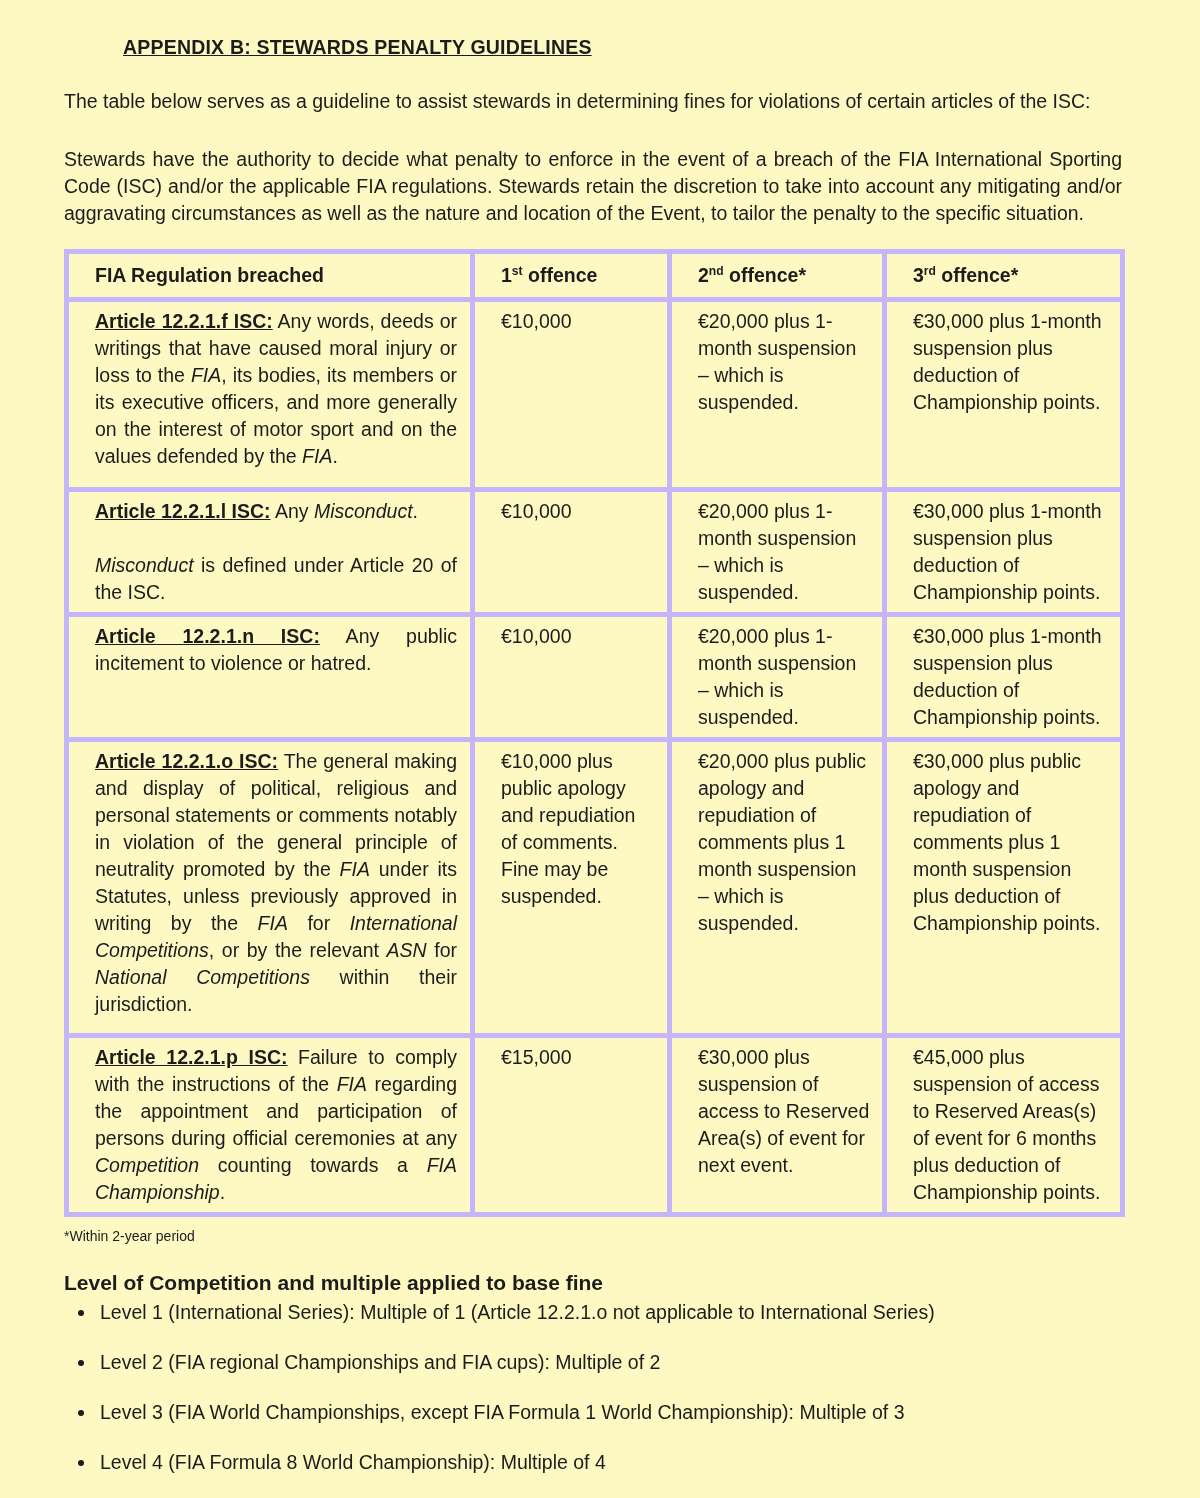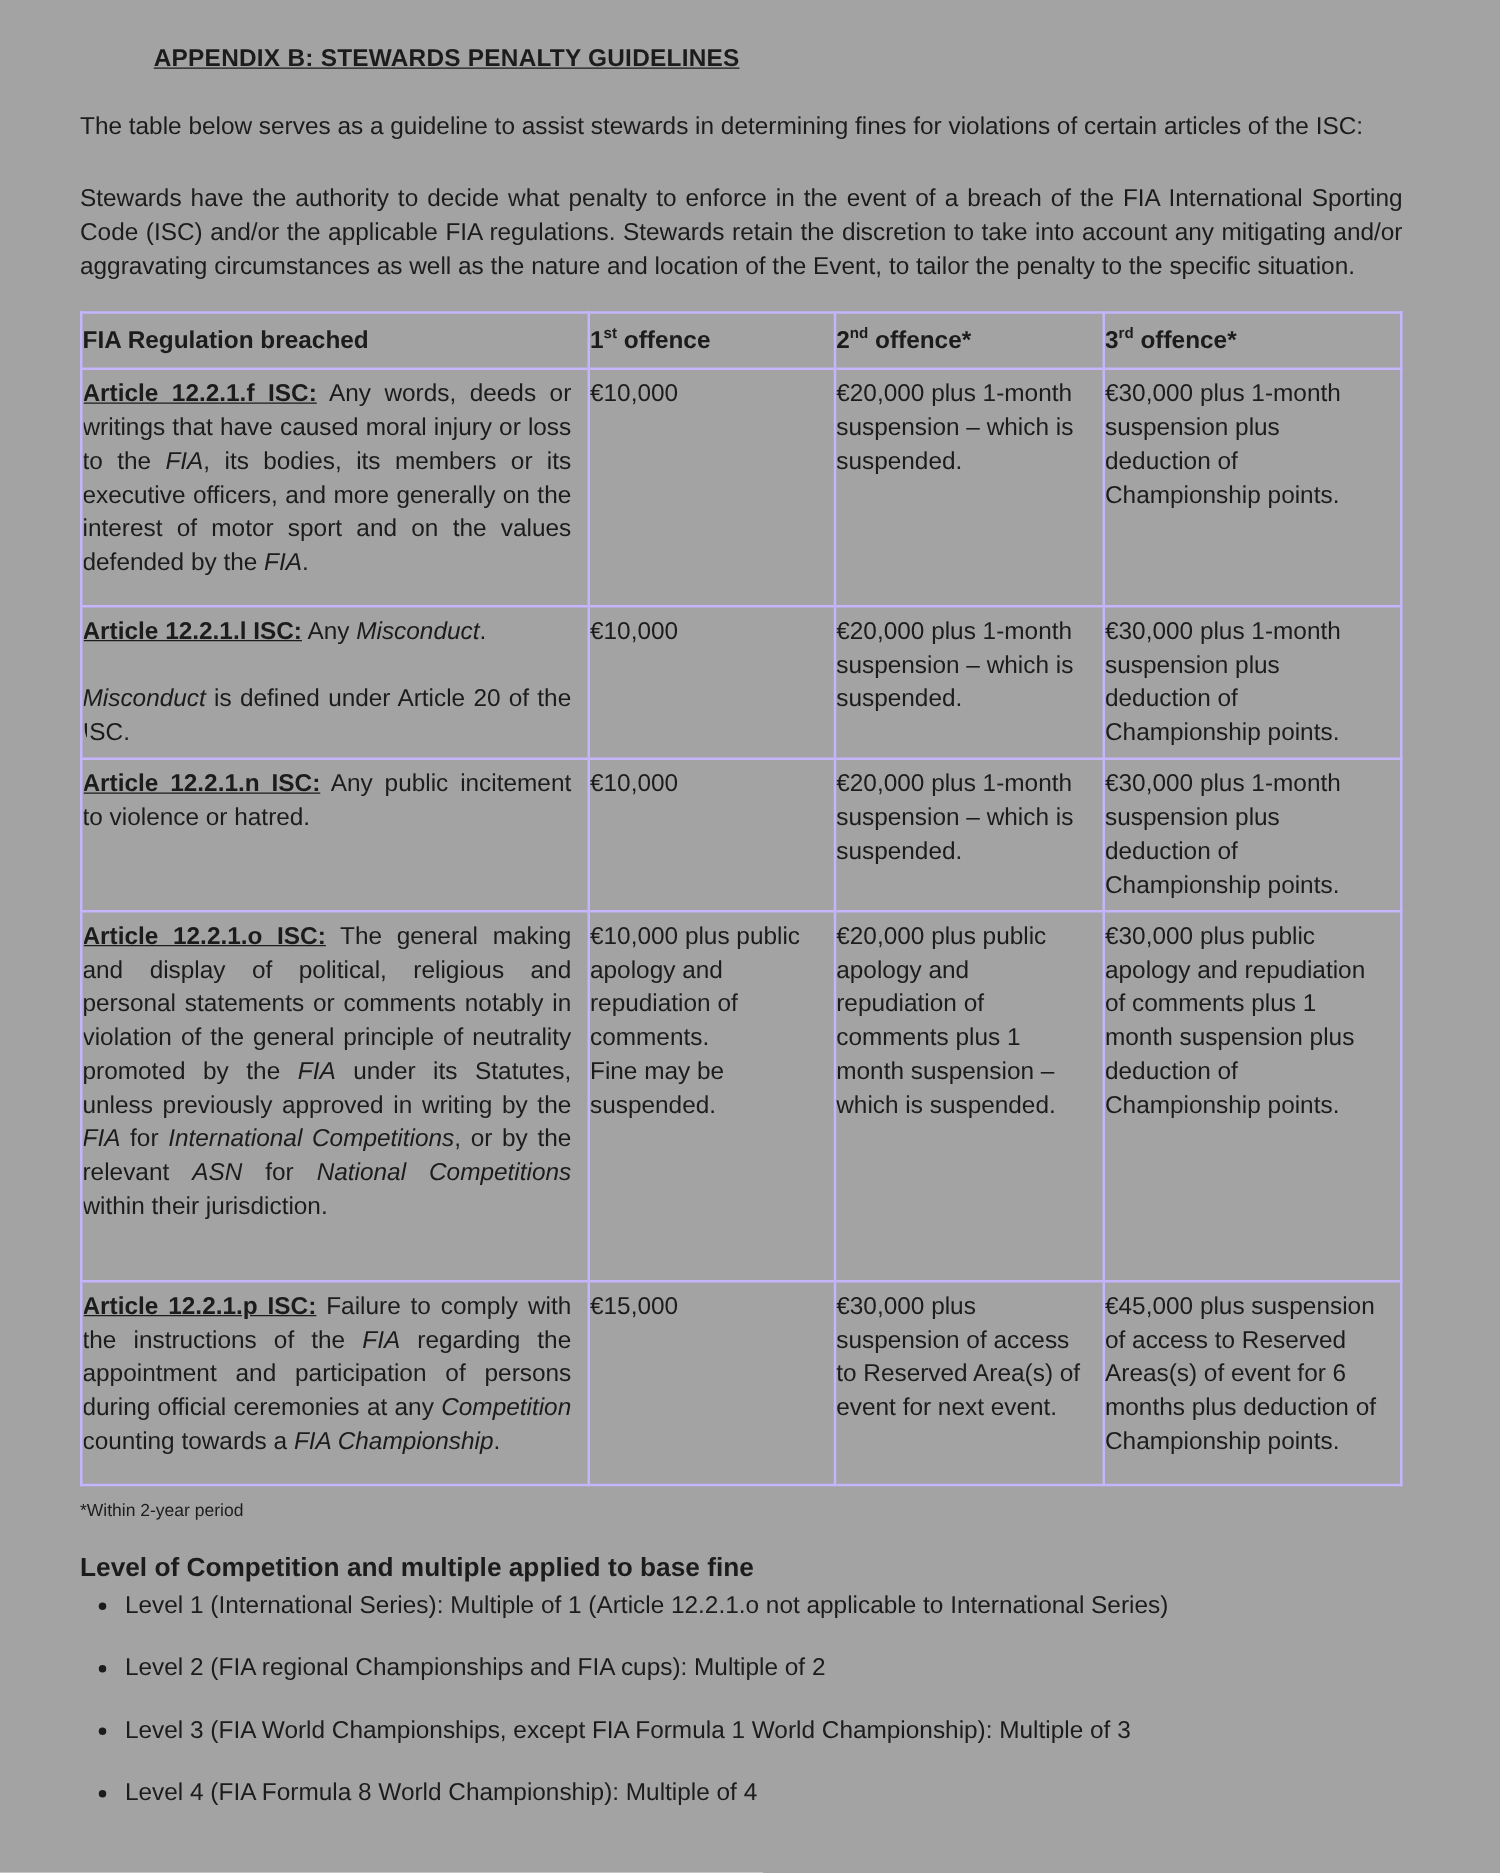--- a/index.html
+++ b/index.html
@@ -12,21 +12,21 @@
     height: 1498px;
     overflow: hidden;
     font-family: "Liberation Sans", sans-serif;
     color: #1c1c1c;
   }
   .page {
     box-sizing: border-box;
     width: 1200px;
     height: 1498px;
     padding: 36px 78px 0 64px;
-    background: #a3a3a3;
+    background: #fef9c3;
   }
   .title {
     margin: 0 0 0 59px;
     font-size: 19.5px;
     font-weight: bold;
     text-decoration: underline;
     letter-spacing: 0.2px;
   }
   .para {
     margin: 0;
@@ -39,23 +39,23 @@
 
   table.penalty-table {
     margin-top: 22px;
     border-collapse: collapse;
     table-layout: fixed;
     width: 1056px;
     font-size: 19.5px;
     line-height: 27px;
   }
   .penalty-table th, .penalty-table td {
-    border: 2px solid #c4b5fd;
+    border: 5px solid #c4b5fd;
     vertical-align: top;
-    padding: 6px 10px 6px 0;
+    padding: 6px 10px 6px 26px;
     box-sizing: border-box;
     overflow: hidden;
   }
   .penalty-table th {
     text-align: left;
     font-weight: bold;
     padding-top: 8px;
     padding-bottom: 8px;
   }
   .penalty-table td.col-reg { text-align: justify; padding-right: 13px; border-radius: 28px; }

